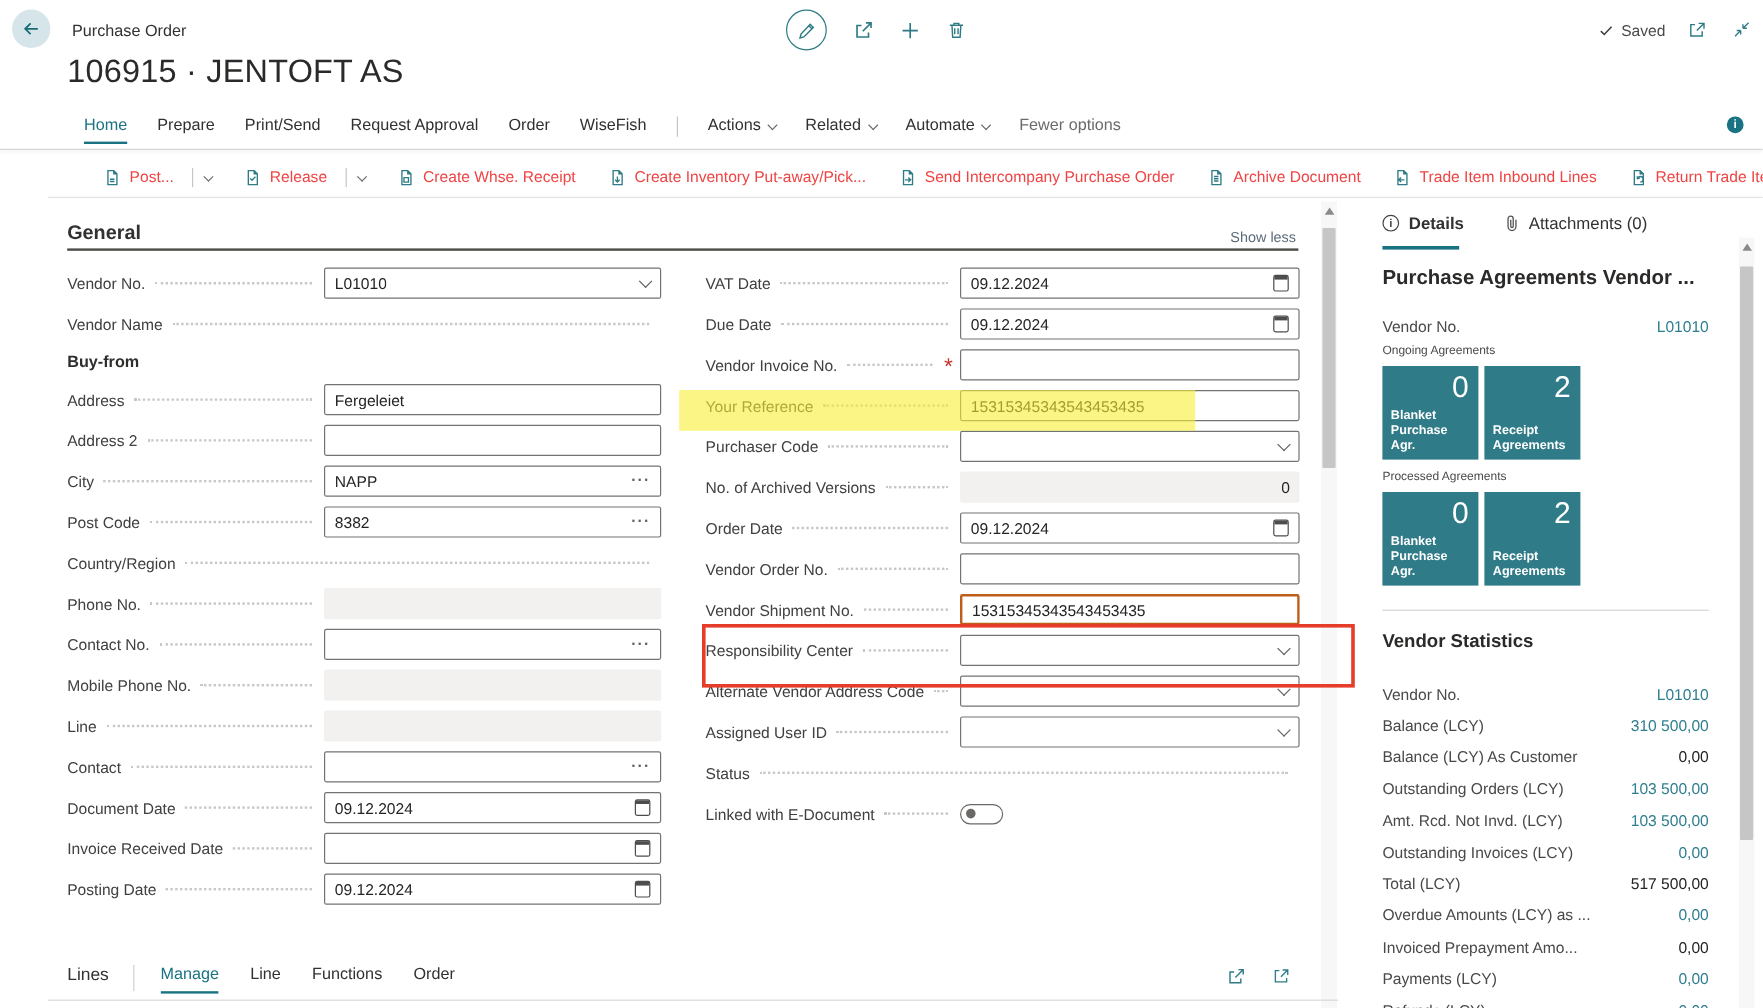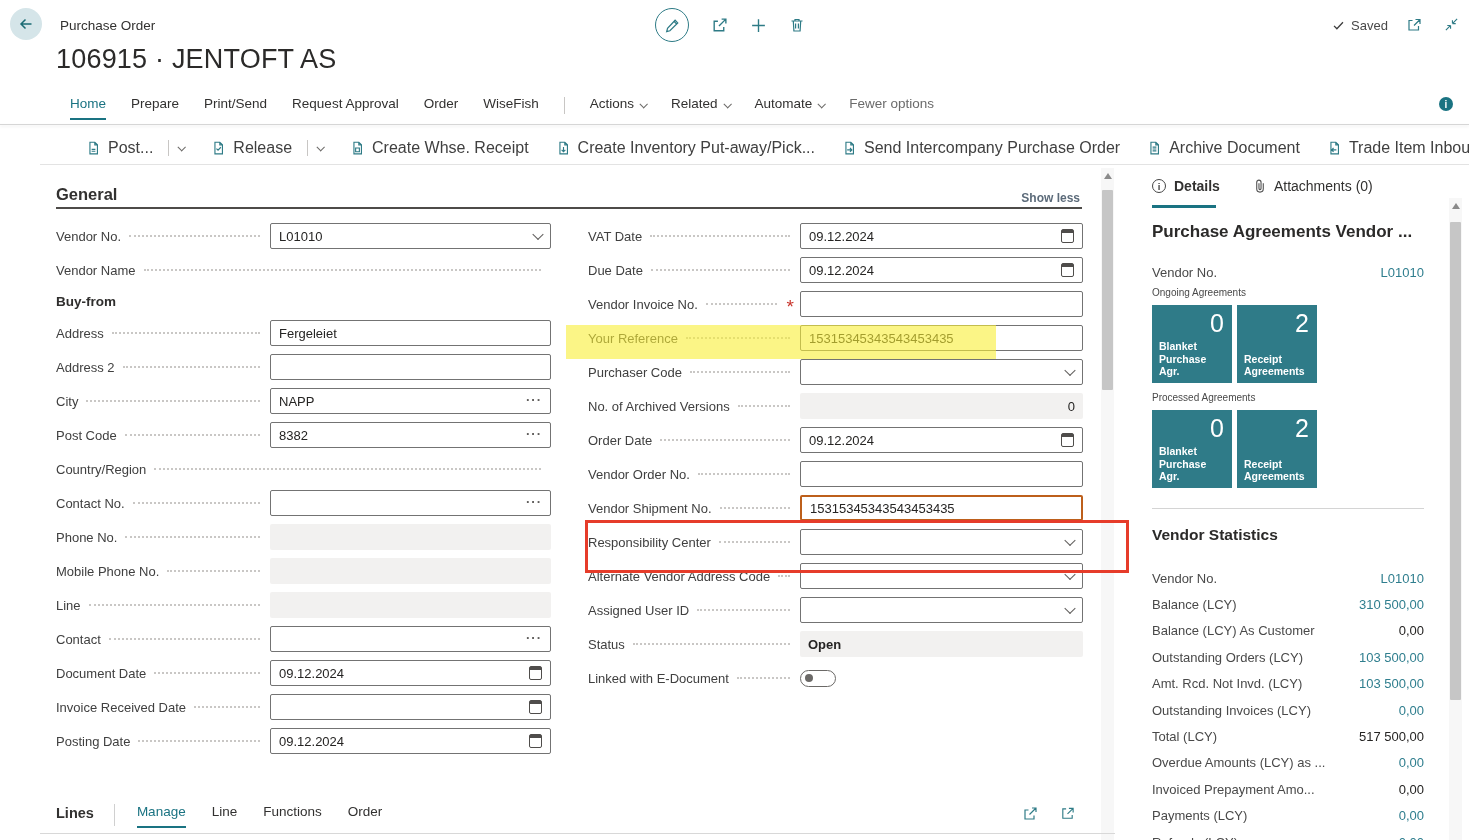--- a/index.html
+++ b/index.html
@@ -40,29 +40,29 @@
   .tab.dim{color:#6b6b6b;}
   .chev-sm{display:inline-block;width:6px;height:6px;border-right:1.4px solid #6d6b69;border-bottom:1.4px solid #6d6b69;
     transform:rotate(45deg) translateY(-1px);}
   .tabs-border{position:absolute;left:0;top:124px;width:1469px;height:1px;background:#d6d6d6;
     box-shadow:0 1.5px 3px rgba(0,0,0,.10);}
   .info-dot{margin-left:auto;margin-right:16px;margin-top:1px;width:14px;height:14px;border-radius:50%;
     background:var(--accent);color:#fff;font-size:10px;font-weight:700;display:flex;align-items:center;justify-content:center;cursor:pointer;}
 
   
   .ribbon{position:absolute;left:0;top:132px;width:1469px;height:31px;display:flex;align-items:center;
-    padding-left:86px;column-gap:27px;font-size:16px;color:#404040;}
+    padding-left:86px;column-gap:27px;font-size:13px;color:#ef4444;}
   .tbtn{display:flex;align-items:center;gap:7px;cursor:pointer;white-space:nowrap;}
   .tbtn svg{color:var(--icon-teal);}
   .splitline{width:1px;height:16px;background:#c8c6c4;margin-left:8px;margin-right:2px;}
   .ribbon-border{position:absolute;left:40px;top:164px;width:1429px;height:1px;background:#e3e3e3;}
 
   
   .sec-head{position:absolute;left:56px;top:185px;font-size:16.5px;font-weight:700;color:var(--txt);}
-  .show-less{position:absolute;right:389px;top:191px;font-size:12px;color:#5c6b7a;cursor:pointer;font-weight:bold;}
+  .show-less{position:absolute;right:389px;top:191px;font-size:12px;color:#5c6b7a;cursor:pointer;}
   .sec-rule{position:absolute;left:56px;top:207px;width:1026px;height:1.5px;background:#4d4b48;}
 
   .col{position:absolute;top:219px;width:495px;}
   .lcol{left:56px;} .rcol{left:588px;}
   .frow{display:flex;align-items:center;height:34px;position:relative;}
   .subrow{height:29px;display:flex;align-items:center;}
   .subrow b{font-size:13.5px;color:#2f2e2d;}
   .frow label{font-size:13px;color:var(--label);white-space:nowrap;}
   .lead{flex:1;height:0;border-top:2px dotted #c9c7c5;margin:0 10px 0 8px;align-self:center;}
   .fld{position:relative;display:flex;align-items:center;width:281px;height:26px;border:1px solid var(--border);
@@ -84,21 +84,21 @@
   .status-open{font-weight:700;color:#1e8022;font-size:13px;}
   .toggle{width:36px;height:17px;border:1.5px solid #6b6967;border-radius:10px;position:relative;background:#fff;flex:none;cursor:pointer;}
   .toggle::before{content:"";position:absolute;left:4px;top:3px;width:8px;height:8px;border-radius:50%;background:#6b6967;}
 
   
   .hl{position:absolute;left:-22px;top:106px;width:430px;height:34px;background:#f8ef35;opacity:.6;pointer-events:none;z-index:5;}
   .red-annot{position:absolute;left:585px;top:520px;width:544px;height:53px;border:3px solid #e63c2a;z-index:7;pointer-events:none;}
 
   
   .lines-head{position:absolute;left:56px;top:804px;display:flex;align-items:flex-start;font-size:13.5px;color:var(--txt);}
-  .lines-title{font-size:14.5px;font-weight:700;margin-right:20px;margin-top:1px;}
+  .lines-title{font-size:14.5px;font-weight:400;margin-right:20px;margin-top:1px;}
   .lines-vdiv{width:1px;height:22px;background:#d0d0d0;margin-right:22px;}
   .lmenu{position:relative;margin-right:26px;padding-bottom:9px;cursor:pointer;}
   .lmenu.active{color:var(--accent);}
   .lmenu.active::after{content:"";position:absolute;left:0;right:0;bottom:0;height:2px;background:var(--accent);}
   .lines-icons{position:absolute;left:1022px;top:806px;display:flex;gap:22px;color:var(--icon-teal);}
   .lines-border{position:absolute;left:40px;top:833px;width:1075px;height:1px;background:#d8d8d8;}
 
   
   .sbar{position:absolute;background:#f7f7f7;}
   .sbar .arrow-up{position:absolute;top:5px;left:3px;width:0;height:0;
@@ -311,32 +311,32 @@
       <div class="fld">
           <span class="val">8382</span>
           <span class="aff dots"></span>
         </div>
       </div>
     <div class="frow">
         <label>Country/Region</label>
         <span class="lead"></span>
       </div>
     <div class="frow">
+        <label>Phone No.</label>
+        <span class="lead"></span>
+      <div class="fld disabled noaff">
+          <span class="val"></span>
+        </div>
+      </div>
+    <div class="frow">
         <label>Contact No.</label>
         <span class="lead"></span>
       <div class="fld">
           <span class="val"></span>
           <span class="aff dots"></span>
-        </div>
-      </div>
-    <div class="frow">
-        <label>Phone No.</label>
-        <span class="lead"></span>
-      <div class="fld disabled noaff">
-          <span class="val"></span>
         </div>
       </div>
     <div class="frow">
         <label>Mobile Phone No.</label>
         <span class="lead"></span>
       <div class="fld disabled noaff">
           <span class="val"></span>
         </div>
       </div>
     <div class="frow">
@@ -470,23 +470,20 @@
         <label>Assigned User ID</label>
         <span class="lead"></span>
       <div class="fld">
           <span class="val"></span>
           <span class="aff chev"></span>
         </div>
       </div>
     <div class="frow">
         <label>Status</label>
         <span class="lead"></span>
-      <div class="fld disabled noaff">
-          <span class="val status-open">Open</span>
-        </div>
       </div>
     <div class="frow">
         <label>Linked with E-Document</label>
         <span class="lead"></span>
       <div style="width:283px;flex:none;display:flex;">
           <span class="toggle"></span>
         </div>
       </div>
   </div>
 

